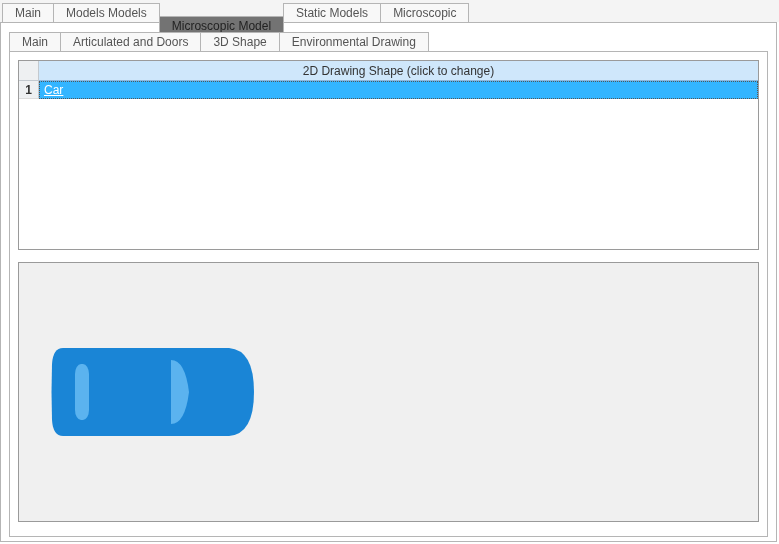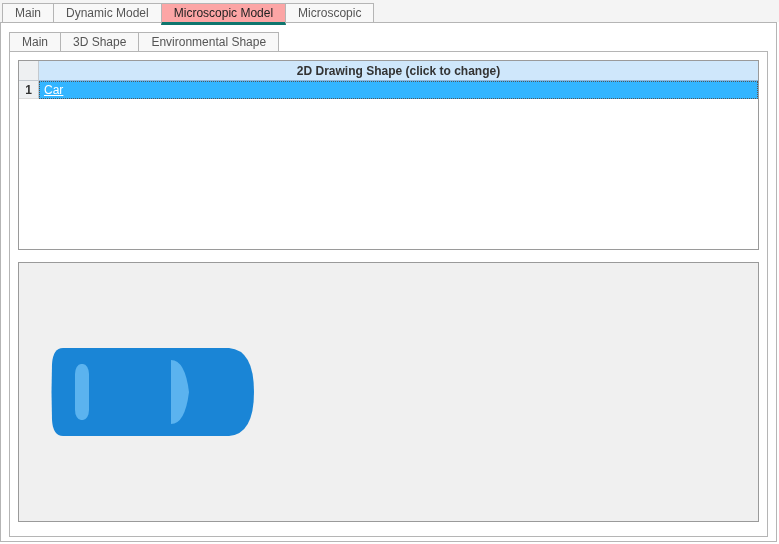--- a/index.html
+++ b/index.html
@@ -25,25 +25,25 @@
     padding: 2px 12px 8px 12px;
     margin-right: 0px;
     height: 20px;
     line-height: 15px;
     color: #555;
     cursor: default;
     position: relative;
     top: 1px;
   }
   .tab.active {
-    background: #fca5a5;
+    background: #737373;
     border-bottom: 3px solid #0f766e;
     color: #222;
     height: 22px;
-    top: 3px;
+    top: 16px;
   }
   .tab + .tab { margin-left: -1px; }
   .outer-content {
     border: 1px solid #b5b5b5;
     border-top: 1px solid #b5b5b5;
     width: 777px;
     height: 520px;
     background: #fff;
     padding: 6px 8px 8px 8px;
   }
@@ -74,21 +74,21 @@
     width: 20px;
     background: #eef0f2;
     border-right: 1px solid #c3c9cf;
     border-bottom: 1px solid #c3c9cf;
   }
   .grid-colheader {
     flex: 1;
     background: #cfe7fb;
     border-bottom: 1px solid #8fb8dc;
     text-align: center;
-    font-weight: bold;
+    font-weight: normal;
     line-height: 20px;
     cursor: pointer;
   }
   .grid-data-row { display: flex; height: 18px; }
   .grid-rownum {
     width: 20px;
     background: #eef0f2;
     border-right: 1px solid #c3c9cf;
     border-bottom: 1px solid #dcdcdc;
     text-align: center;
@@ -114,31 +114,33 @@
     display: flex;
     align-items: center;
     padding-left: 30px;
   }
 </style>
 </head>
 <body>
 
 <div class="tabbar">
   <div class="tab">Main</div>
-  <div class="tab">Dynamic Model</div>
+  <div class="tab">Models Models</div>
   <div class="tab active">Microscopic Model</div>
+  <div class="tab">Static Models</div>
   <div class="tab">Microscopic</div>
 </div>
 
 <div class="outer-content">
 
   <div class="inner-tabbar tabbar" style="background:#fff;">
     <div class="tab">Main</div>
+    <div class="tab">Articulated and Doors</div>
     <div class="tab">3D Shape</div>
-    <div class="tab">Environmental Shape</div>
+    <div class="tab">Environmental Drawing</div>
   </div>
 
   <div class="inner-content">
 
     <div class="grid-panel">
       <div class="grid-header-row">
         <div class="grid-rowhdr-spacer"></div>
         <div class="grid-colheader">2D Drawing Shape (click to change)</div>
       </div>
       <div class="grid-data-row">

